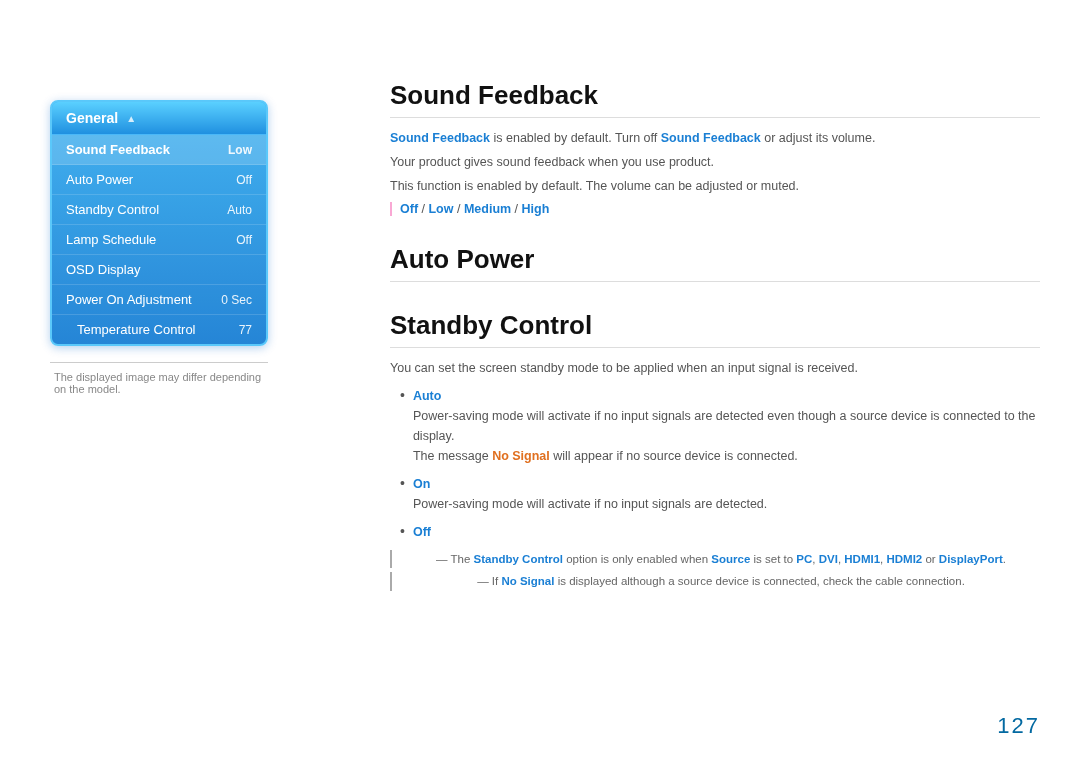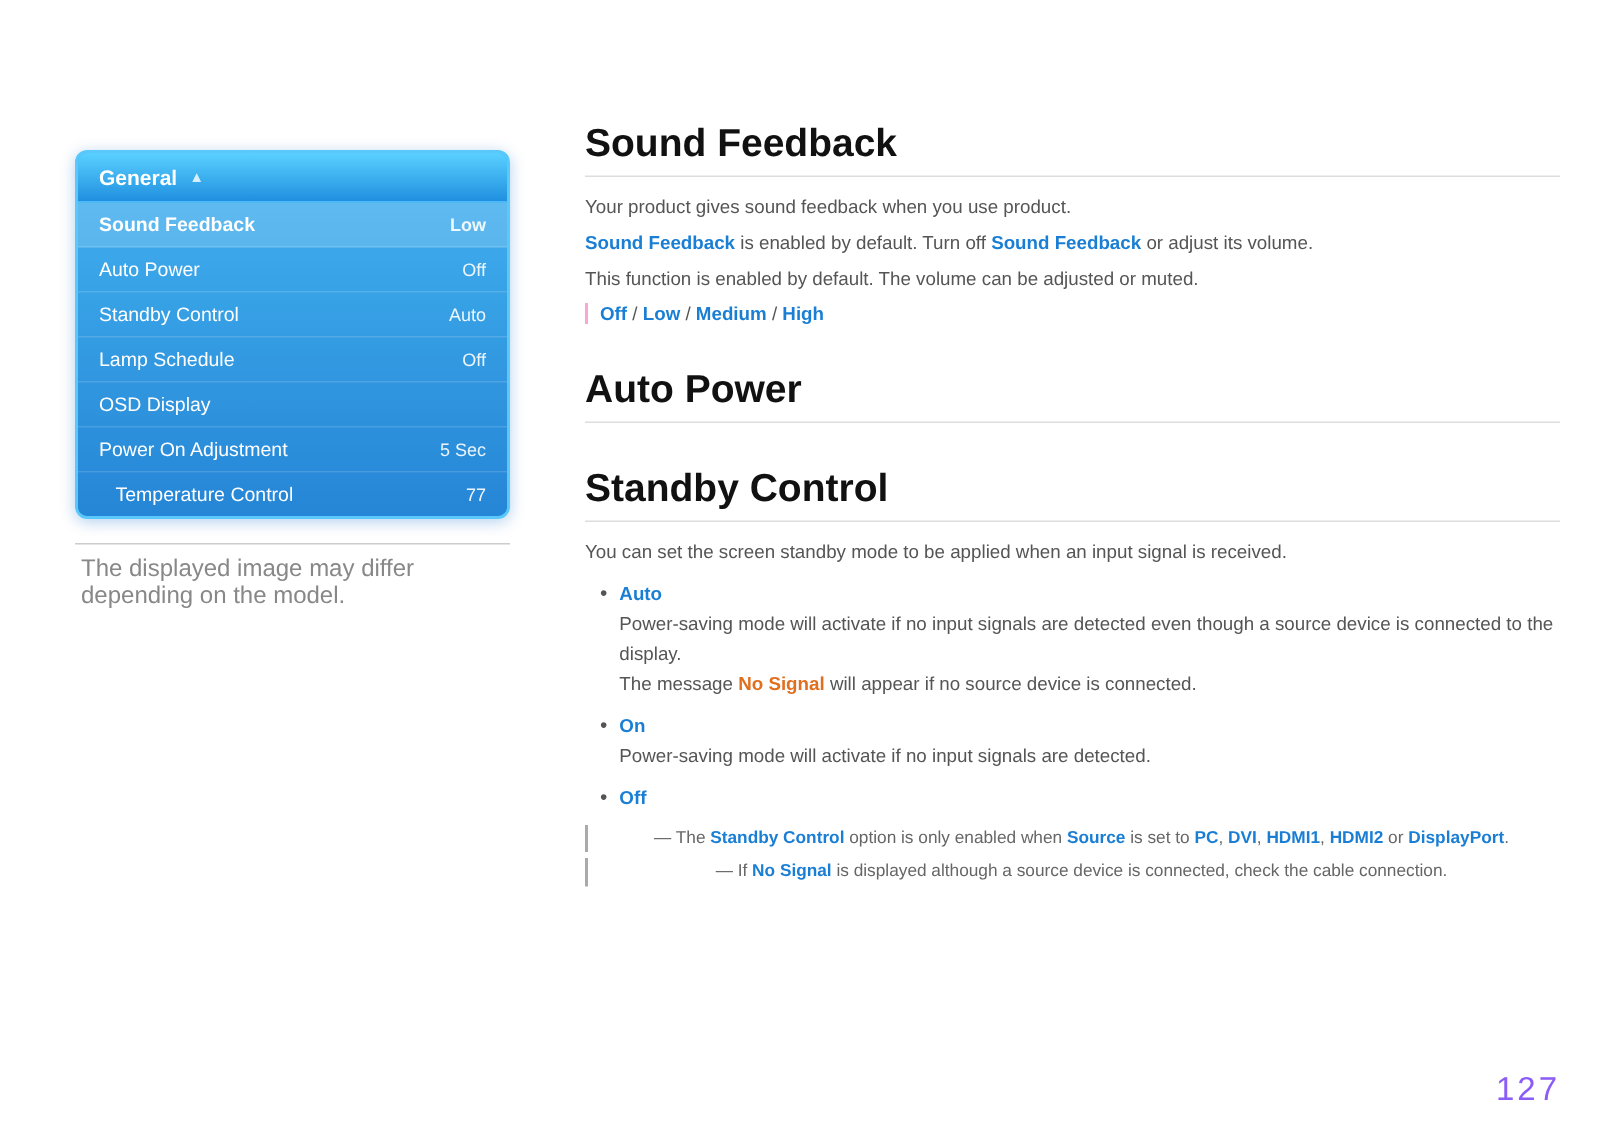--- a/index.html
+++ b/index.html
@@ -13,21 +13,21 @@
       color: #333;
       overflow: hidden;
       position: relative;
     }
 
     
     .left-panel {
       position: absolute;
       left: 50px;
       top: 100px;
-      width: 290px;
+      width: 218px;
     }
 
     .menu-box {
       background: linear-gradient(180deg, #3ab0f0 0%, #1a7fd4 100%);
       border-radius: 8px;
       overflow: hidden;
       border: 2px solid #5ac8fa;
       box-shadow: 0 2px 10px rgba(0,100,200,0.3);
     }
 
@@ -76,21 +76,21 @@
     }
 
     .divider-line {
       width: 100%;
       height: 1px;
       background: #ccc;
       margin: 16px 0 8px 0;
     }
 
     .note-text {
-      font-size: 16px;
+      font-size: 11px;
       color: #888;
       padding-left: 4px;
     }
 
     
     .right-content {
       position: absolute;
       left: 390px;
       top: 80px;
       right: 40px;
@@ -189,21 +189,21 @@
       color: #1a7fd4;
       font-weight: bold;
     }
 
     
     .page-number {
       position: absolute;
       bottom: 24px;
       right: 40px;
       font-size: 22px;
-      color: #8b5cf6;
+      color: #0369a1;
       font-weight: 300;
       letter-spacing: 2px;
     }
   </style>
 </head>
 <body>
 
 <div class="left-panel">
   <div class="menu-box">
     <div class="menu-title">
@@ -226,38 +226,38 @@
         <div class="menu-item">
           <span>Lamp Schedule</span>
           <span class="value">Off</span>
         </div>
         <div class="menu-item">
           <span>OSD Display</span>
           <span class="value"></span>
         </div>
         <div class="menu-item">
           <span>Power On Adjustment</span>
-          <span class="value">5 Sec</span>
+          <span class="value">0 Sec</span>
         </div>
         <div class="menu-item">
           <span>Temperature Control</span>
           <span class="value">77</span>
         </div>
       </div>
   </div>
   <div class="divider-line"></div>
   <div class="note-text">The displayed image may differ depending on the model.</div>
 </div>
 
 <div class="right-content">
   <div id="sections-container">
       <div class="section">
         <div class="section-title">Sound Feedback</div>
+        <p class="section-desc"><span class="bold-blue">Sound Feedback</span> is enabled by default. Turn off <span class="bold-blue">Sound Feedback</span> or adjust its volume.</p>
         <p class="section-desc">Your product gives sound feedback when you use product.</p>
-        <p class="section-desc"><span class="bold-blue">Sound Feedback</span> is enabled by default. Turn off <span class="bold-blue">Sound Feedback</span> or adjust its volume.</p>
         <p class="section-desc">This function is enabled by default. The volume can be adjusted or muted.</p>
         <div class="options-line"><span class="opt-highlight">Off</span><span class="opt"> / </span><span class="opt-highlight">Low</span><span class="opt"> / </span><span class="opt-highlight">Medium</span><span class="opt"> / </span><span class="opt-highlight">High</span></div>
       </div>
       <div class="section">
         <div class="section-title">Auto Power</div>
       </div>
       <div class="section">
         <div class="section-title">Standby Control</div>
         <p class="section-desc">You can set the screen standby mode to be applied when an input signal is received.</p>
         <div class="bullet-list">

